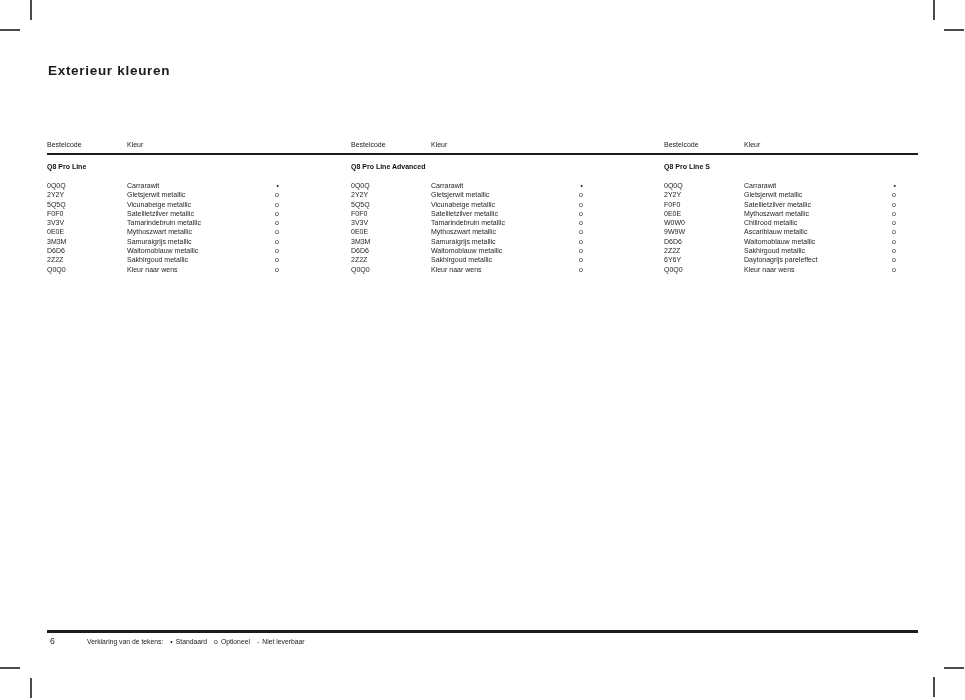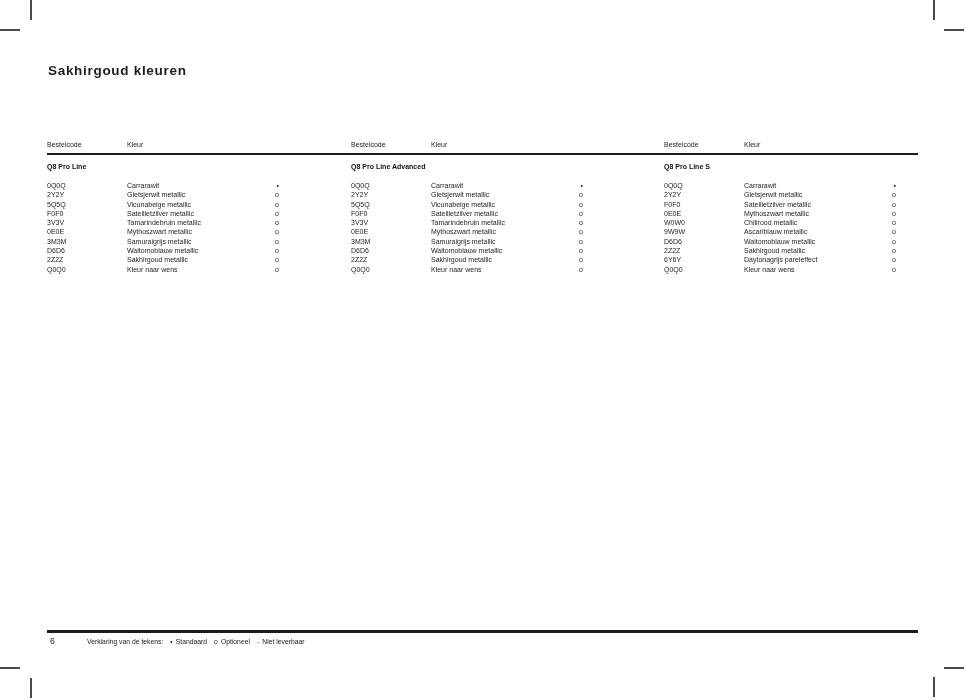--- a/index.html
+++ b/index.html
@@ -65,21 +65,21 @@
 
   <div class="mark v tl-v"></div>
   <div class="mark h tl-h"></div>
   <div class="mark v tr-v"></div>
   <div class="mark h tr-h"></div>
   <div class="mark h bl-h"></div>
   <div class="mark v bl-v"></div>
   <div class="mark h br-h"></div>
   <div class="mark v br-v"></div>
 
-  <div class="title">Sakhirgoud kleuren</div>
+  <div class="title">Exterieur kleuren</div>
 
   <div class="content">
 
     <div class="header-row">
       <div class="col c0 hdr">
         <span>Bestelcode</span>
         <span>Kleur</span>
       </div>
       <div class="col c1 hdr">
         <span>Bestelcode</span>

